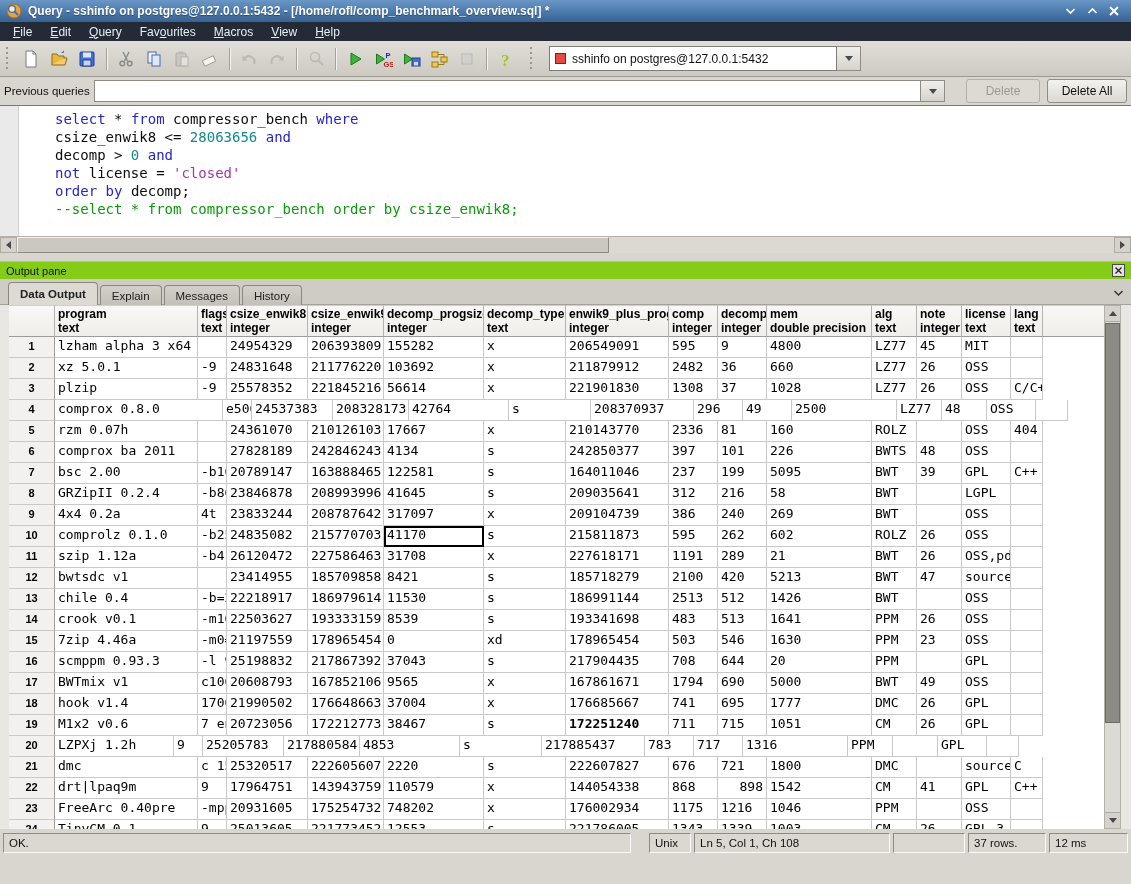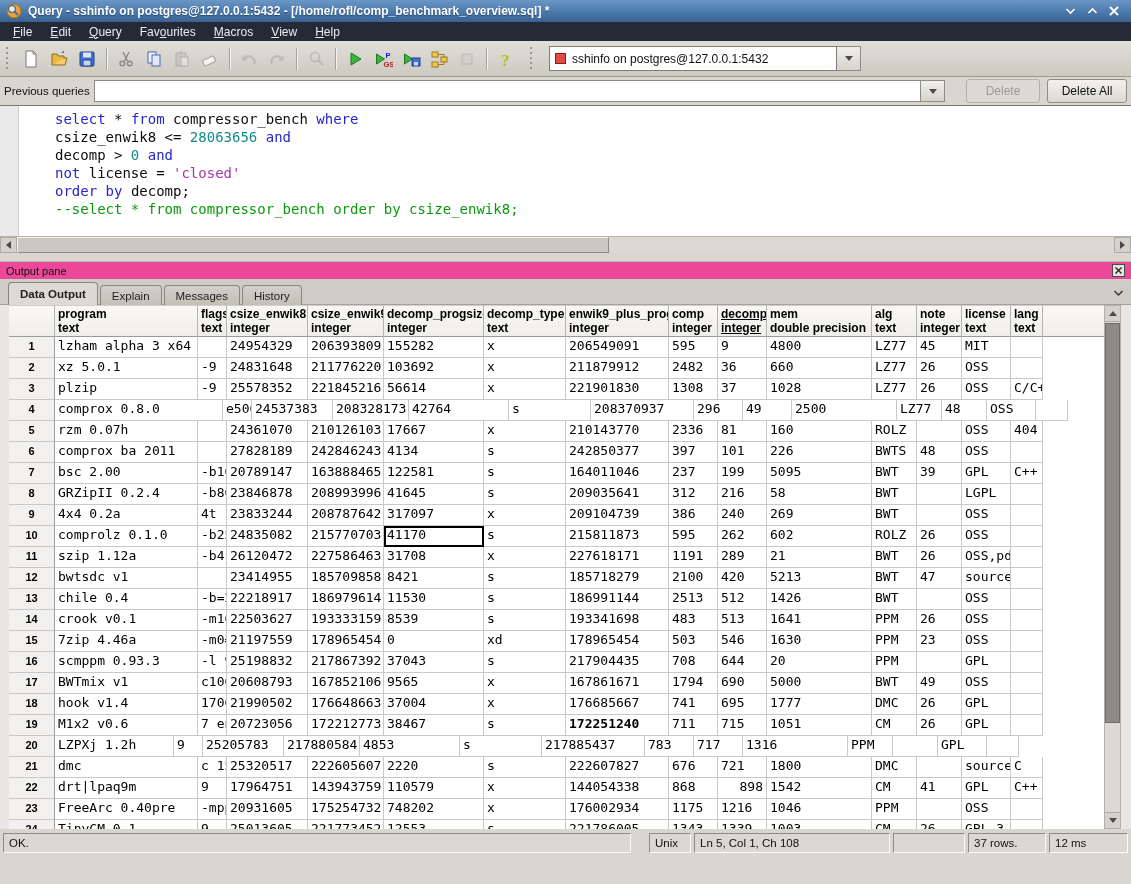--- a/index.html
+++ b/index.html
@@ -61,21 +61,21 @@
   .hs-arrow { position:absolute; top:0; width:17px; height:16px; background:#d5d2cb; border:1px solid #aeaba3; display:flex; align-items:center; justify-content:center; }
   .hs-left { left:0; } .hs-right { right:0; }
   .hs-thumb { position:absolute; left:17px; top:0; width:592px; height:16px; background:#cbc8c1; border:1px solid; border-color:#f5f4f1 #8e8b84 #8e8b84 #f5f4f1; }
   .tri-left { width:0;height:0;border-top:4px solid transparent;border-bottom:4px solid transparent;border-right:5px solid #4a4a4a; }
   .tri-right { width:0;height:0;border-top:4px solid transparent;border-bottom:4px solid transparent;border-left:5px solid #4a4a4a; }
   .tri-up { width:0;height:0;border-left:4px solid transparent;border-right:4px solid transparent;border-bottom:5px solid #4a4a4a; }
 
   .splitter { height:8px; background:#d9d6cf; flex:none; }
 
   
-  .outtitle { height:18px; background:#ec4899; border-top:1px solid #bcb9b1; display:flex; align-items:center; padding:0 6px; font-size:11px; color:#111; flex:none; }
+  .outtitle { height:18px; background:#84cc16; border-top:1px solid #bcb9b1; display:flex; align-items:center; padding:0 6px; font-size:11px; color:#111; flex:none; }
   .outclose { margin-left:auto; width:13px; height:13px; border:1px solid #4a4a4a; background:#e6e4de; display:flex; align-items:center; justify-content:center; font-size:9px; line-height:9px; color:#222; font-weight:bold; }
   .outtabs { height:26px; background:#cfccc5; display:flex; align-items:flex-end; padding-left:8px; border-bottom:1px solid #a5a29a; position:relative; flex:none; }
   .outtabs .tab { height:20px; font-size:11.5px; padding:0 11px; }
   .outtabs .tab.active { height:23px; }
 
   
   .gridwrap { height:524px; background:#e9e7e3; position:relative; padding-left:9px; flex:none; overflow:hidden; }
   .ghead { display:flex; height:32px; width:1095px; background:#f2f1ee; }
   .gh { border-right:1px solid #b3b3b3; border-top:1px solid #cfcfcf; border-bottom:1px solid #9b9b9b; background:linear-gradient(#f9f8f6,#efeeea); font-weight:bold; font-size:12px; line-height:14px; padding:1px 3px; white-space:pre; overflow:hidden; flex:none; }
   .gcorner { width:46px; }
@@ -350,21 +350,21 @@
         <div class="gh" style="width: 76px;">csize_enwik9
 integer</div>
         <div class="gh" style="width: 100px;">decomp_progsize
 integer</div>
         <div class="gh" style="width: 82px;">decomp_type
 text</div>
         <div class="gh" style="width: 103px;">enwik9_plus_prog
 integer</div>
         <div class="gh" style="width: 49px;">comp
 integer</div>
-        <div class="gh" style="width: 49px; text-decoration: underline;">decomp
+        <div class="gh" style="width: 49px;">decomp
 integer</div>
         <div class="gh" style="width: 105px;">mem
 double precision</div>
         <div class="gh" style="width: 45px;">alg
 text</div>
         <div class="gh" style="width: 45px;">note
 integer</div>
         <div class="gh" style="width: 49px;">license
 text</div>
         <div class="gh" style="width: 32px;">lang

